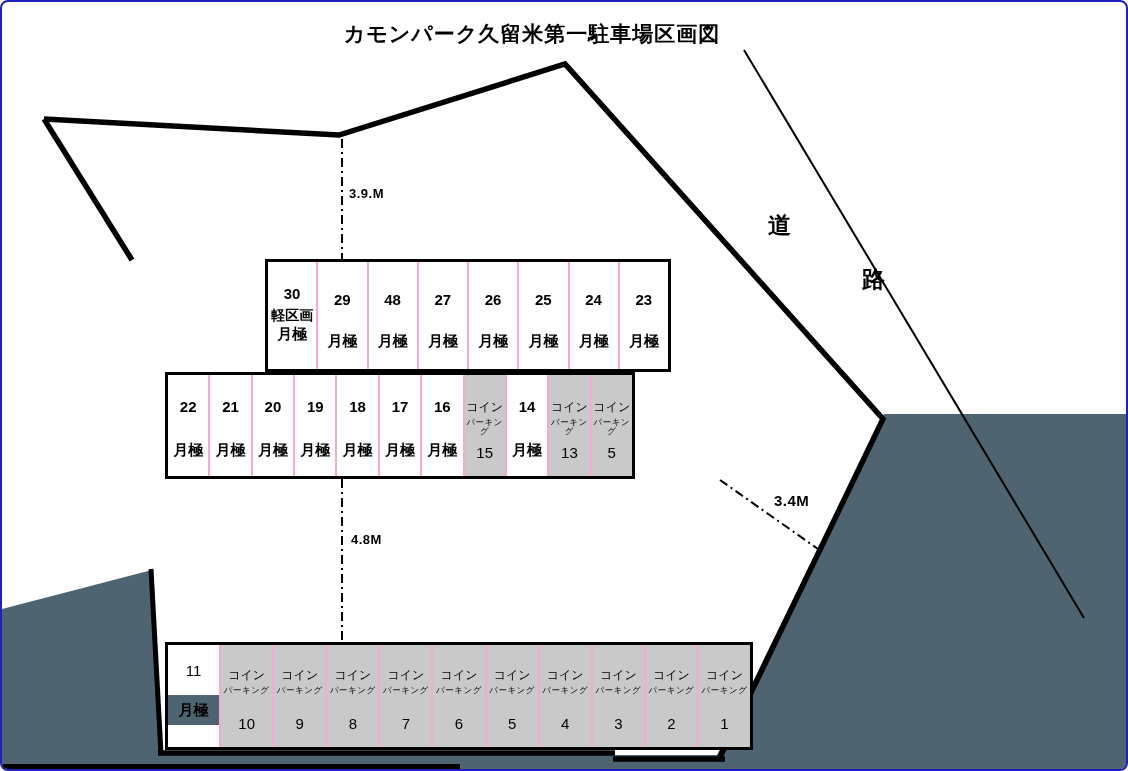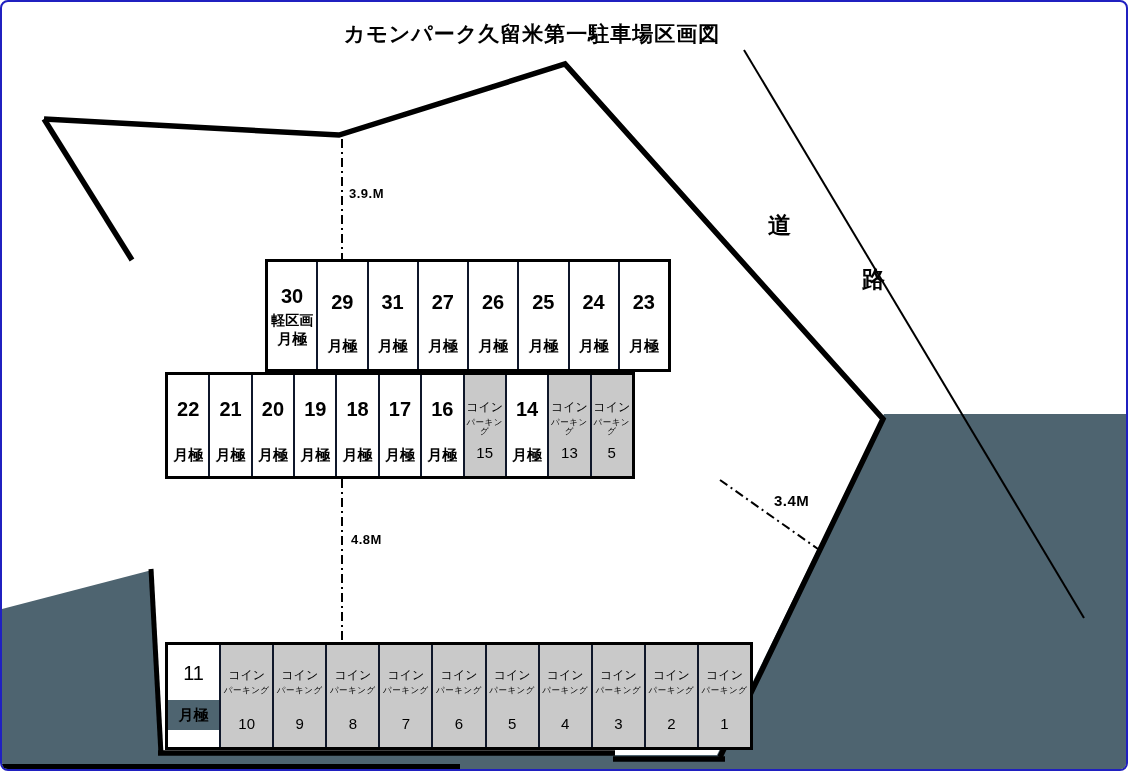--- a/index.html
+++ b/index.html
@@ -13,26 +13,26 @@
     position:absolute;left:0;top:18px;width:1060px;text-align:center;
     font-size:21px;font-weight:bold;letter-spacing:1px;
   }
   svg.overlay{position:absolute;left:0;top:0;width:1128px;height:771px;pointer-events:none;}
   .road-char{position:absolute;font-size:23px;font-weight:bold;}
   .m-label{position:absolute;font-size:13px;font-weight:bold;letter-spacing:0.5px;}
   .m-label.big{font-size:15px;}
   
   .row{position:absolute;display:flex;border:3px solid #000;box-sizing:border-box;background:#fff;}
   .cell{
-    flex:1 1 0;border-left:2px solid #0f172a;box-sizing:border-box;background:#fff;
+    flex:1 1 0;border-left:2px solid #f9a8d4;box-sizing:border-box;background:#fff;
     display:flex;flex-direction:column;align-items:center;text-align:center;
   }
   .cell:first-child{border-left:none;}
   .cell.coin{background:#c9c9c9;}
-  .num{font-size:20px;font-weight:bold;line-height:1;}
+  .num{font-size:15px;font-weight:bold;line-height:1;}
   .sub{font-size:14px;font-weight:bold;line-height:1;margin-top:7px;}
   .type-label{font-size:15px;font-weight:bold;line-height:1;}
   .coin1{font-size:12px;line-height:1;}
   .coin2{font-size:8.5px;line-height:1;margin-top:5px;letter-spacing:0.5px;}
   .num-bottom{font-size:15px;line-height:1;margin-top:auto;margin-bottom:16px;font-weight:normal;}
   
   .row-top .num{margin-top:30px;}
   .row-top .type-label{margin-top:26px;}
   .row-top .cell.kei .num{margin-top:24px;}
   .row-top .cell.kei .type-label{margin-top:4px;}
@@ -86,21 +86,21 @@
       <div class="cell kei">
         <div class="num">30</div>
         <div class="sub">軽区画</div>
         <div class="type-label">月極</div>
       </div>
       <div class="cell">
         <div class="num">29</div>
         <div class="type-label">月極</div>
       </div>
       <div class="cell">
-        <div class="num">31</div>
+        <div class="num">48</div>
         <div class="type-label">月極</div>
       </div>
       <div class="cell">
         <div class="num">27</div>
         <div class="type-label">月極</div>
       </div>
       <div class="cell">
         <div class="num">26</div>
         <div class="type-label">月極</div>
       </div>

